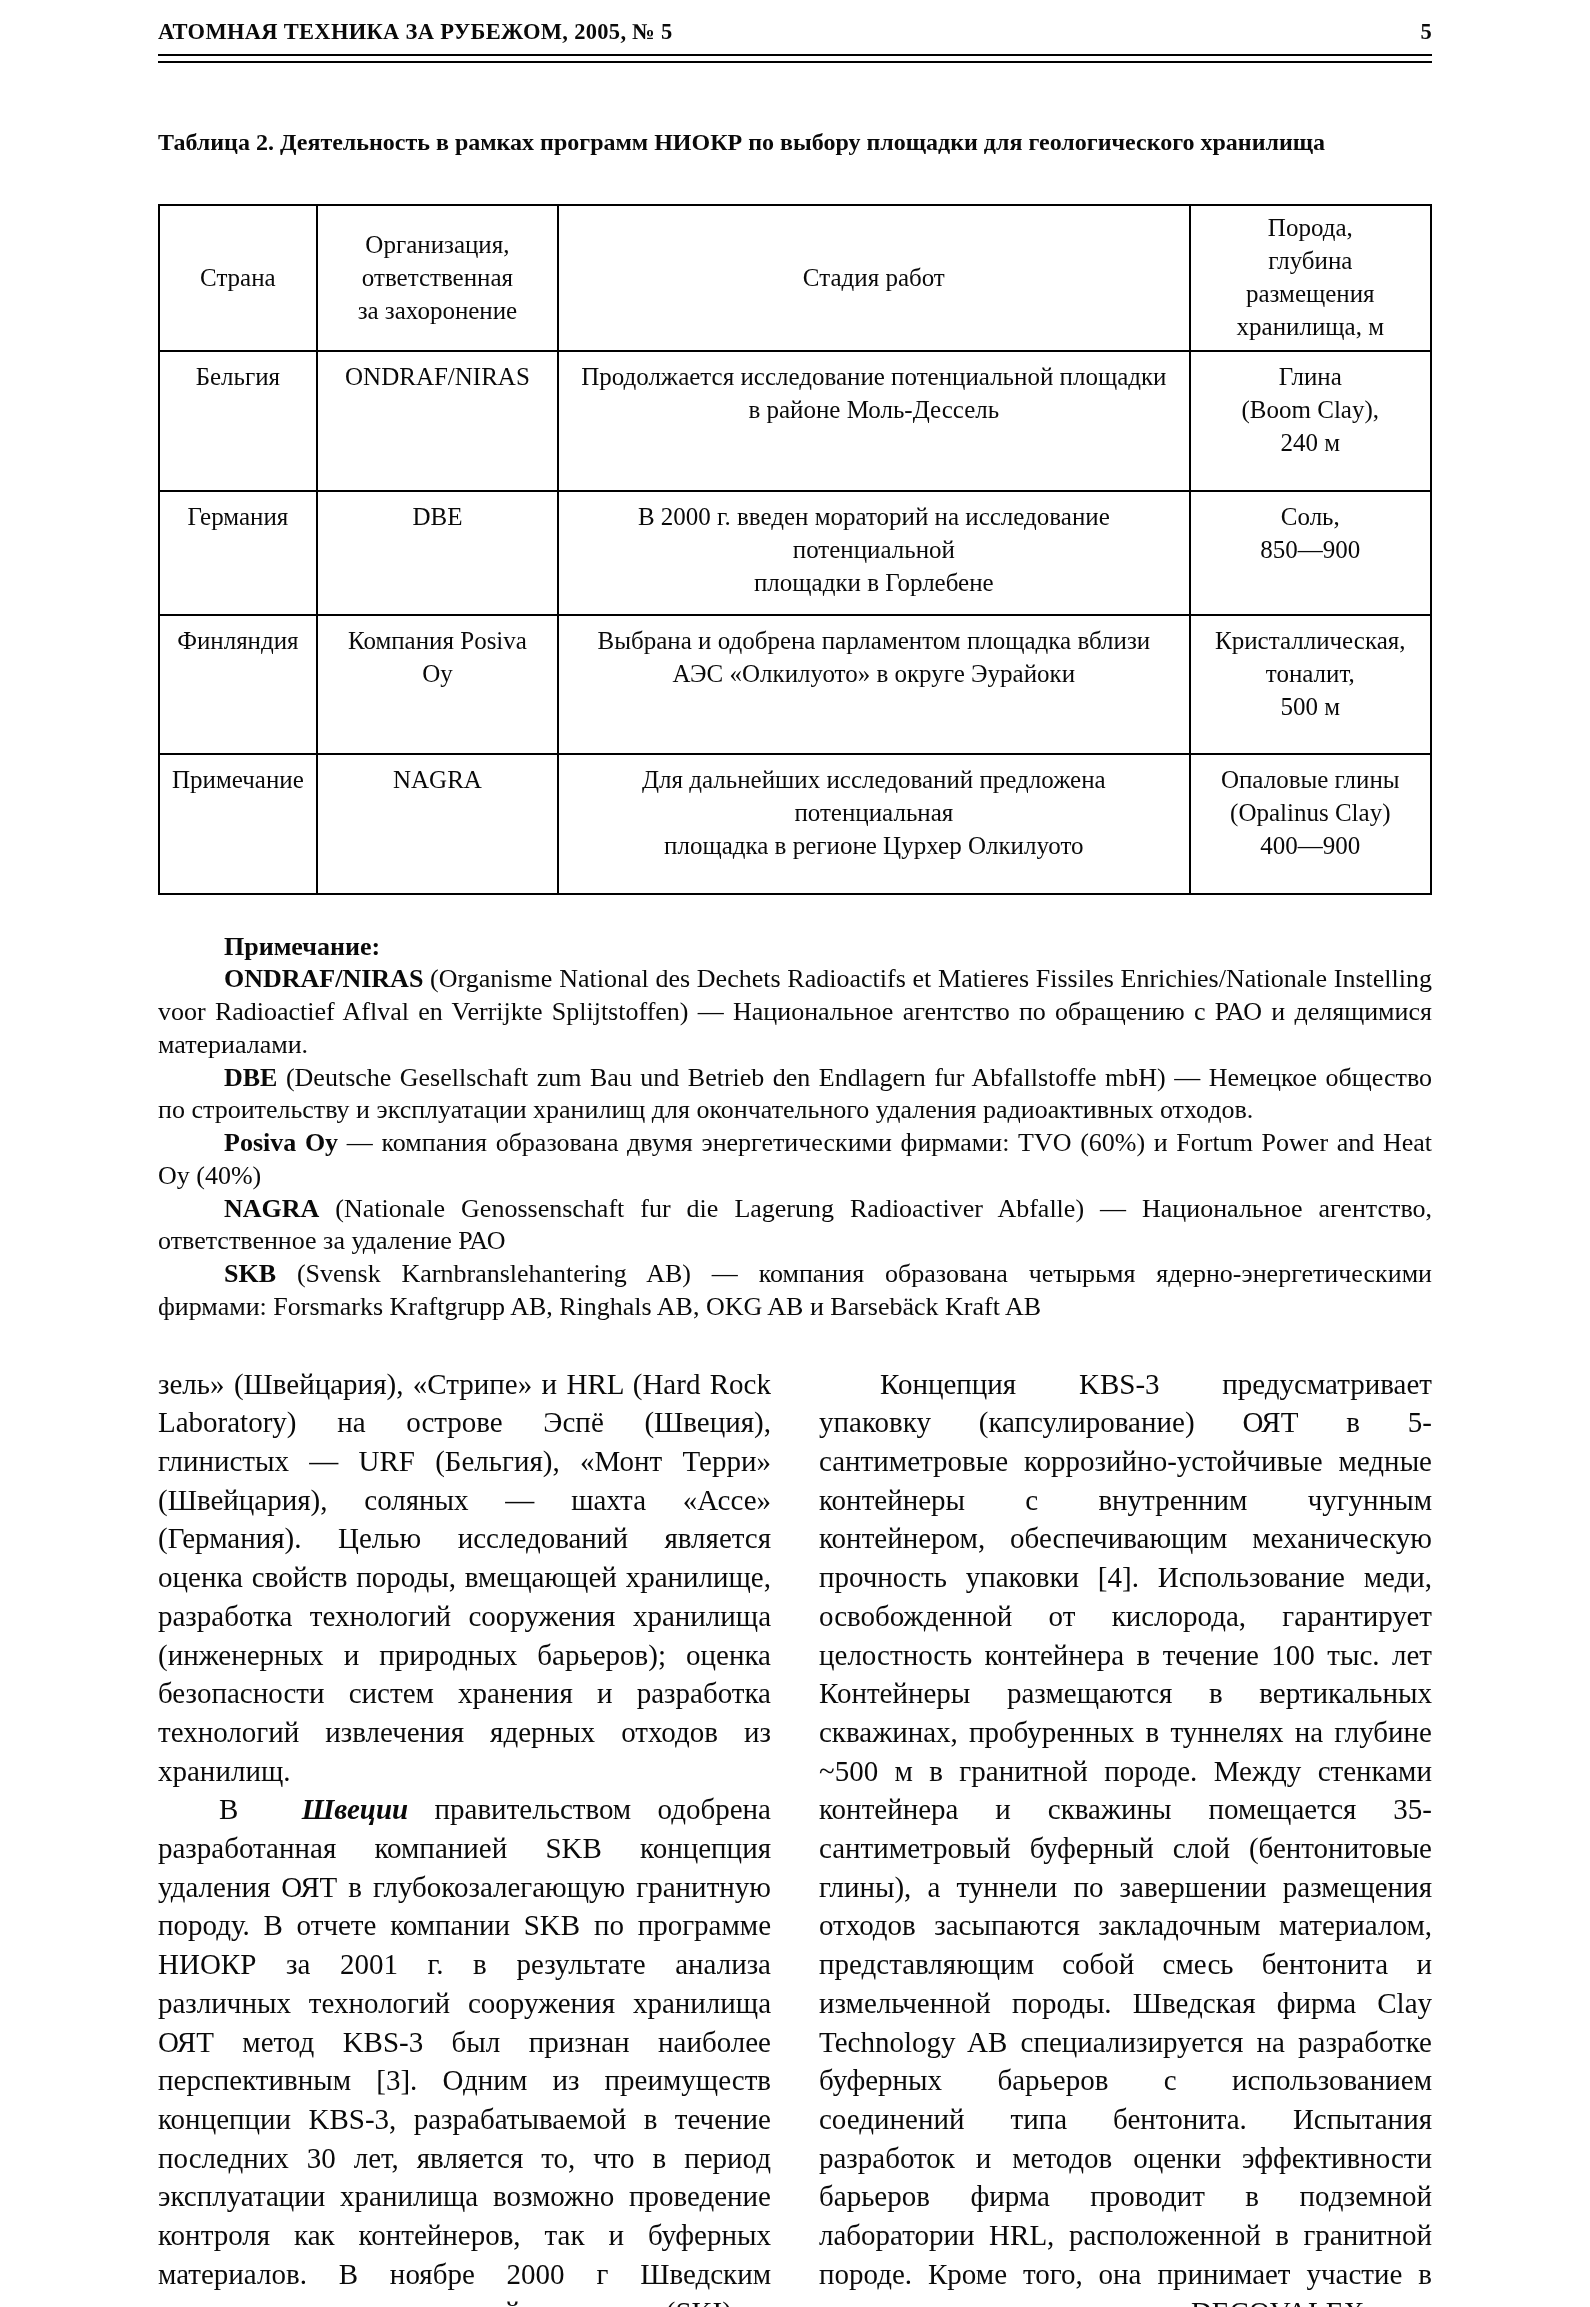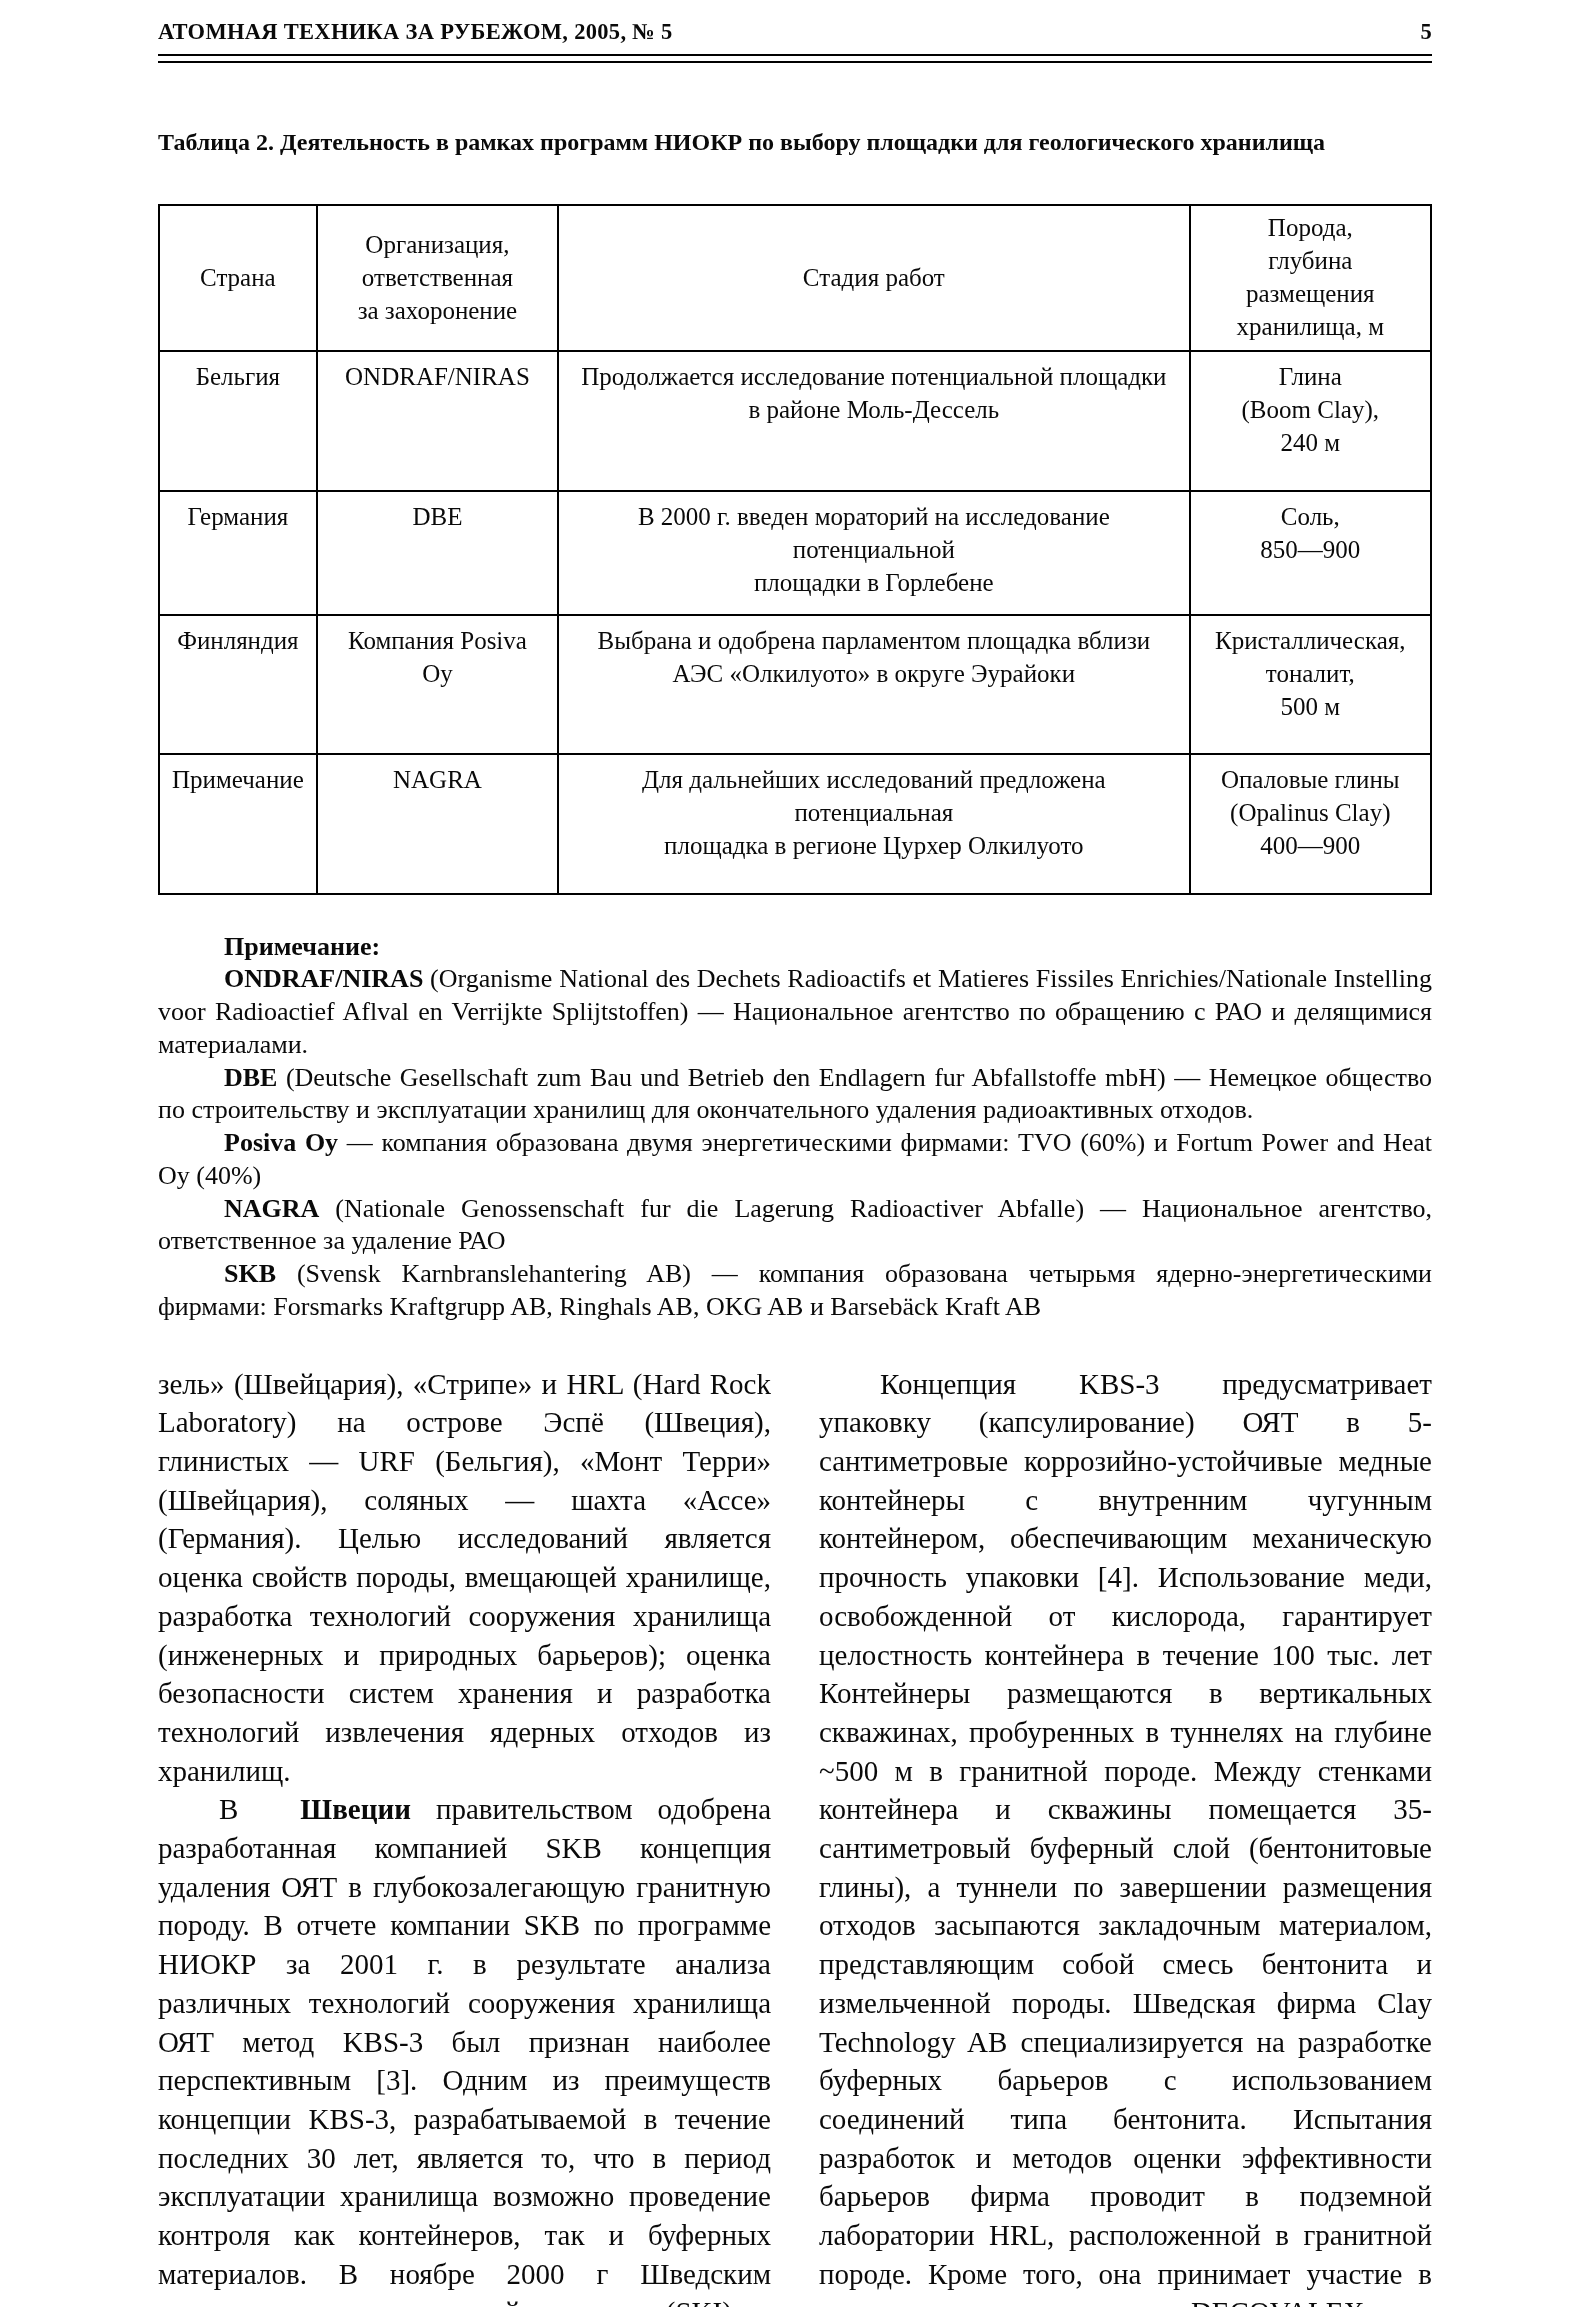--- a/index.html
+++ b/index.html
@@ -99,20 +99,21 @@
     margin: 0;
     font-size: 29px;
     line-height: 1.335;
     text-align: justify;
     text-indent: 61px;
     word-spacing: 0.7px;
   }
   .body-p.no-indent { text-indent: 0; }
   .em {
     font-weight: 700;
+    font-style: italic;
     margin-left: 37px;
   }
 </style>
 </head>
 <body>
 
 <div class="page">
 
   <header class="page-header">
     <span>АТОМНАЯ ТЕХНИКА ЗА РУБЕЖОМ, 2005, № 5</span>

